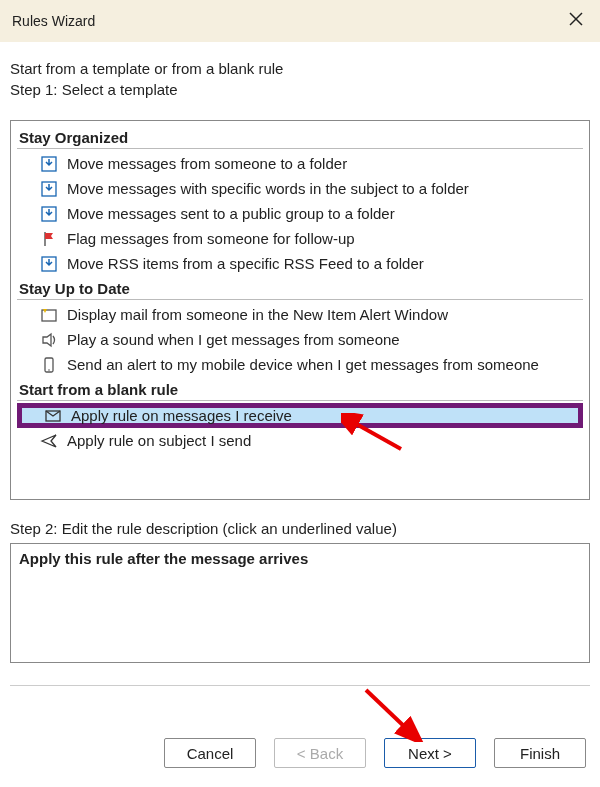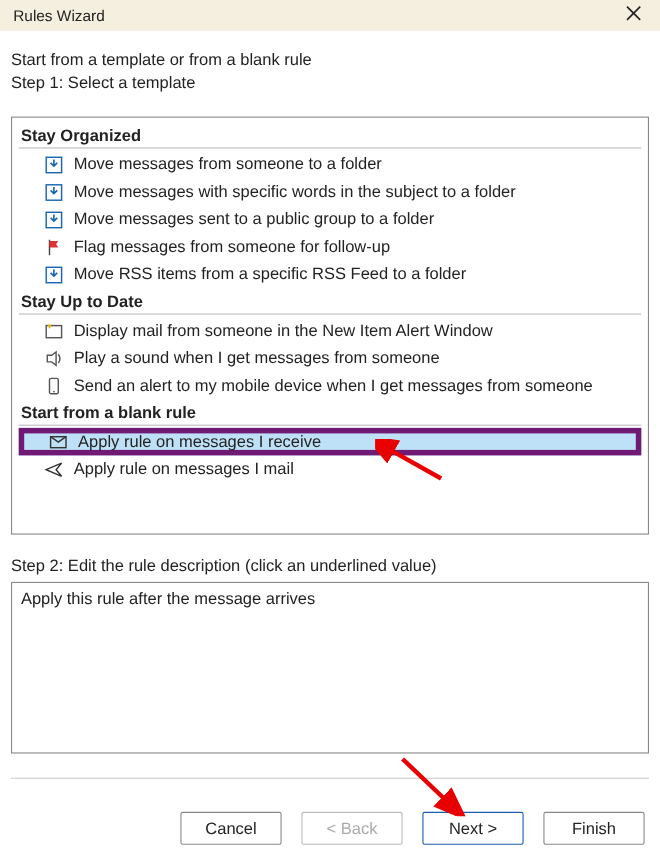--- a/index.html
+++ b/index.html
@@ -11,21 +11,21 @@
     color: #222;
     background: #fff;
   }
   .dialog {
     width: 600px; height: 787px;
     display: flex; flex-direction: column;
     background: #fff;
   }
   
   .titlebar {
-    height: 28px;
+    height: 42px;
     background: #f5efdf;
     display: flex;
     align-items: center;
     justify-content: space-between;
     padding: 0 10px 0 12px;
   }
   .close-btn {
     width: 28px; height: 28px;
     display: flex; align-items: center; justify-content: center;
     font-size: 18px;
@@ -77,23 +77,24 @@
   
   .arrow {
     position: absolute;
     pointer-events: none;
   }
 
   
   .step2-label { margin-top: 20px; margin-bottom: 6px; font-size: 15px; }
   .desc-box {
     border: 1px solid #888;
-    height: 156px;
+    height: 120px;
     padding: 6px 8px;
     font-size: 15px;
+    font-weight: bold;
   }
 
   
   .btn-sep {
     margin-top: 22px;
     border-top: 1px solid #ccc;
   }
 
   
   .btn-row {
@@ -236,21 +237,21 @@
             </svg>
         </span>
         <span>Apply rule on messages I receive</span>
       </div>
       <div class="tpl-item">
         <span class="icon">
           <svg width="18" height="18" viewBox="0 0 18 18">
               <path d="M2 9 l14 -6 l-5 6 l5 6 z" fill="none" stroke="#333" stroke-width="1.3"></path>
             </svg>
         </span>
-        <span>Apply rule on messages I mail</span>
+        <span>Apply rule on subject I send</span>
       </div>
 
       <svg class="arrow" style="left:330px; top:292px;" width="70" height="44">
         <defs>
             <marker id="ah1" markerWidth="10" markerHeight="10" refX="2" refY="3" orient="auto">
               <path d="M0,0 L0,6 L8,3 z" fill="#e80000"></path>
             </marker>
           </defs>
         <line x1="60" y1="36" x2="10" y2="8" stroke="#e80000" stroke-width="4" marker-end="url(#ah1)"></line>
       </svg>

